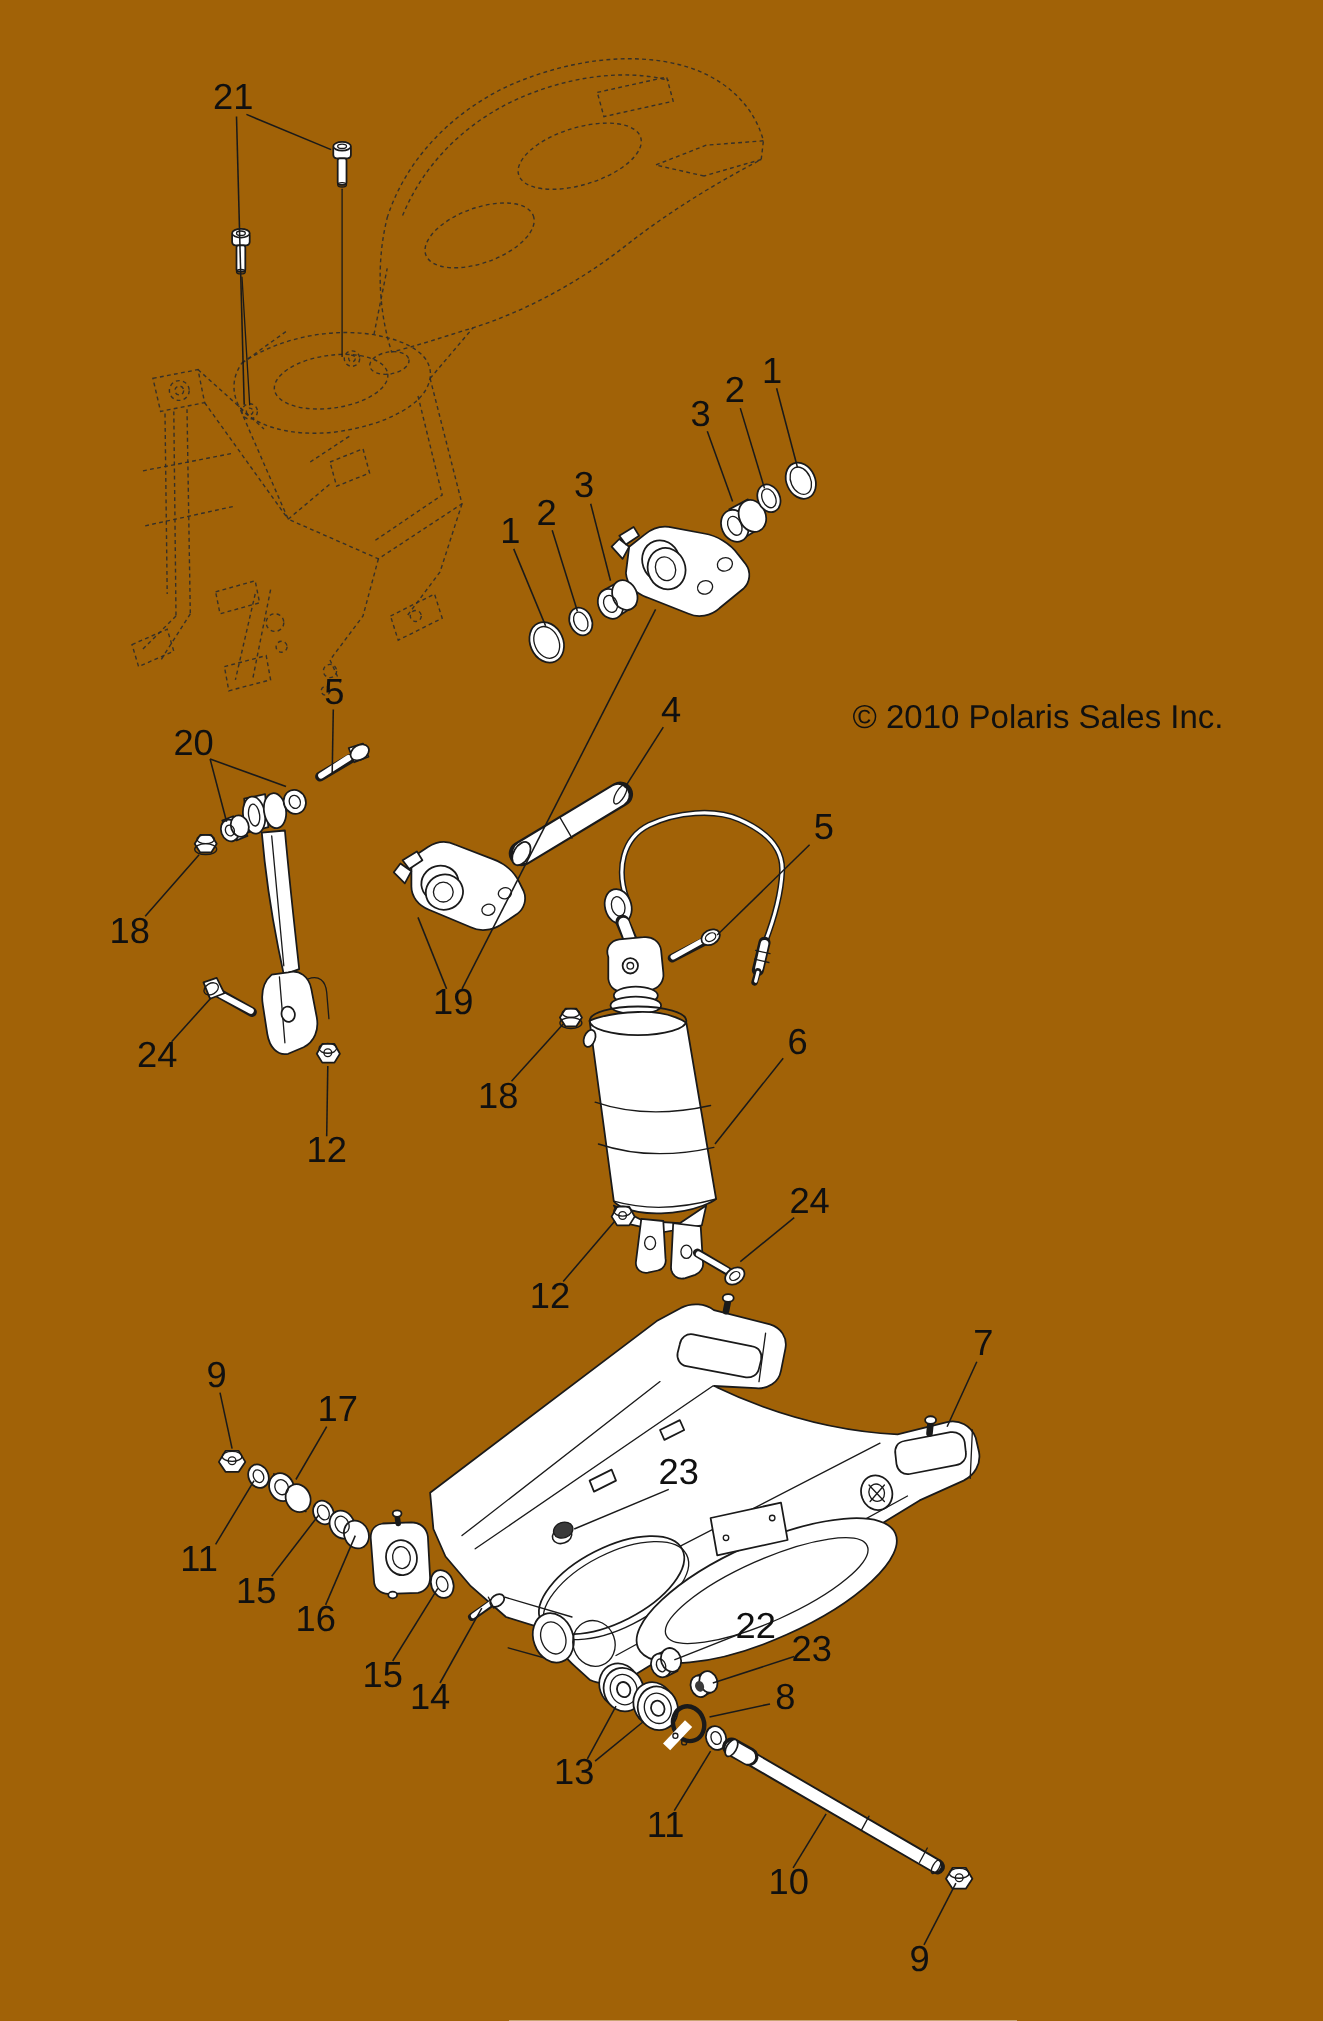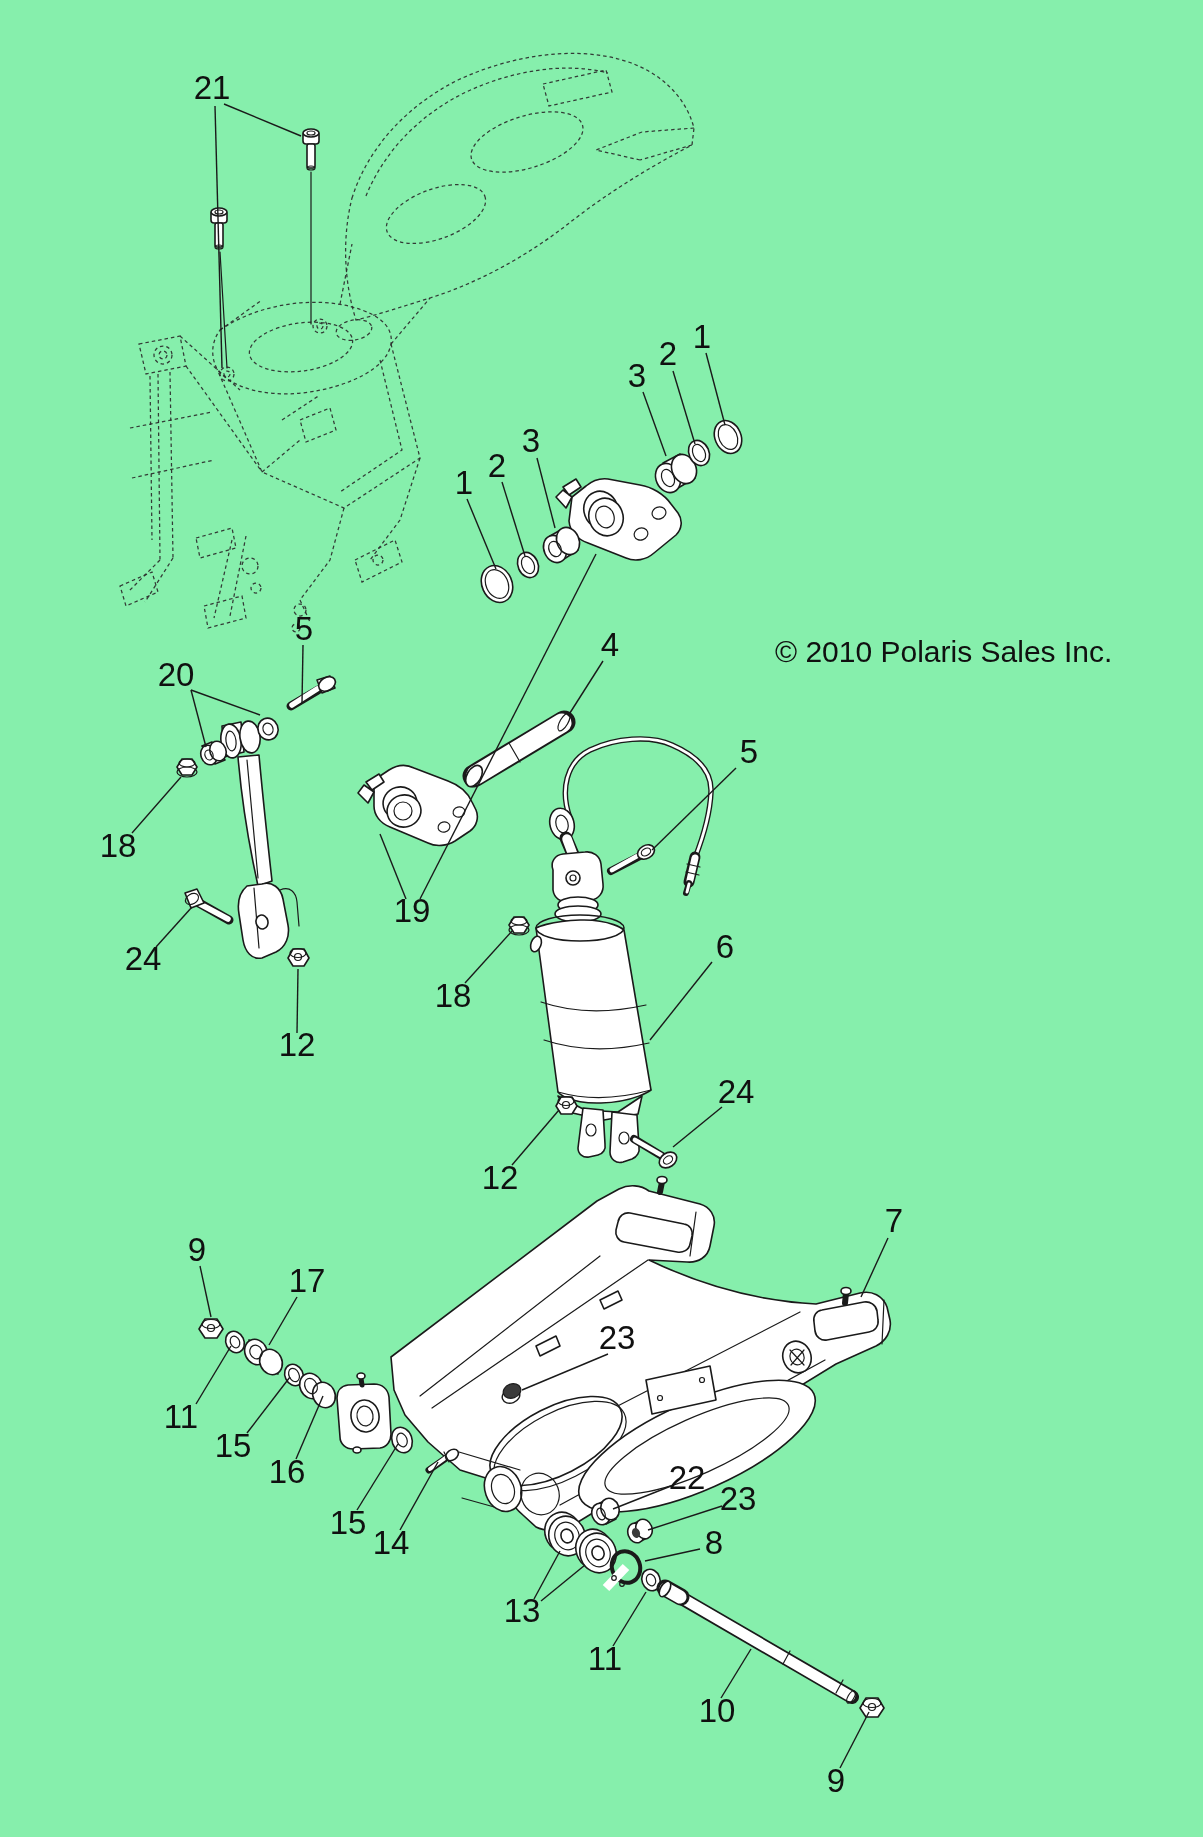--- a/index.html
+++ b/index.html
@@ -1,16 +1,16 @@
 <!DOCTYPE html>
 <html><head>
 <meta charset="utf-8">
 <style>
   html,body{margin:0;padding:0;background:#ffffff;}
-  .stage{position:relative;width:1203px;height:1837px;background:#86efac;overflow:hidden;
+  .stage{position:relative;width:1203px;height:1837px;background:#a16207;overflow:hidden;
          font-family:"Liberation Sans", sans-serif;}
   svg{position:absolute;left:0;top:0;}
   .ink{stroke:#1a1a1a;fill:none;stroke-width:1.6;stroke-linecap:round;stroke-linejoin:round;}
   .inkthin{stroke:#1a1a1a;fill:none;stroke-width:1.2;stroke-linecap:round;stroke-linejoin:round;}
   .white{fill:#ffffff;stroke:#1a1a1a;stroke-width:1.6;stroke-linejoin:round;}
   .phantom{stroke:#2b2b2b;fill:none;stroke-width:1.25;stroke-dasharray:3.5 3;opacity:.92;}
   .lead{stroke:#1a1a1a;stroke-width:1.4;}
   .callout{font-family:"Liberation Sans", sans-serif;font-size:33px;fill:#101010;text-anchor:middle;}
   .copyright{font-family:"Liberation Sans", sans-serif;font-size:30px;fill:#101010;}
   .tube{stroke:#1a1a1a;stroke-linecap:round;}

